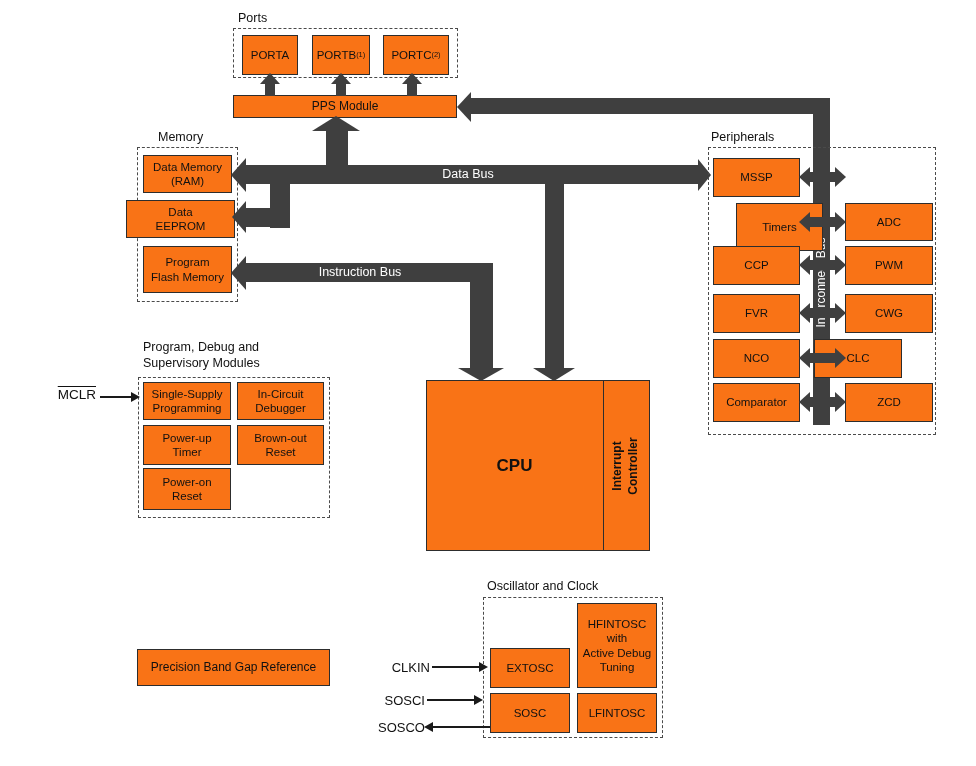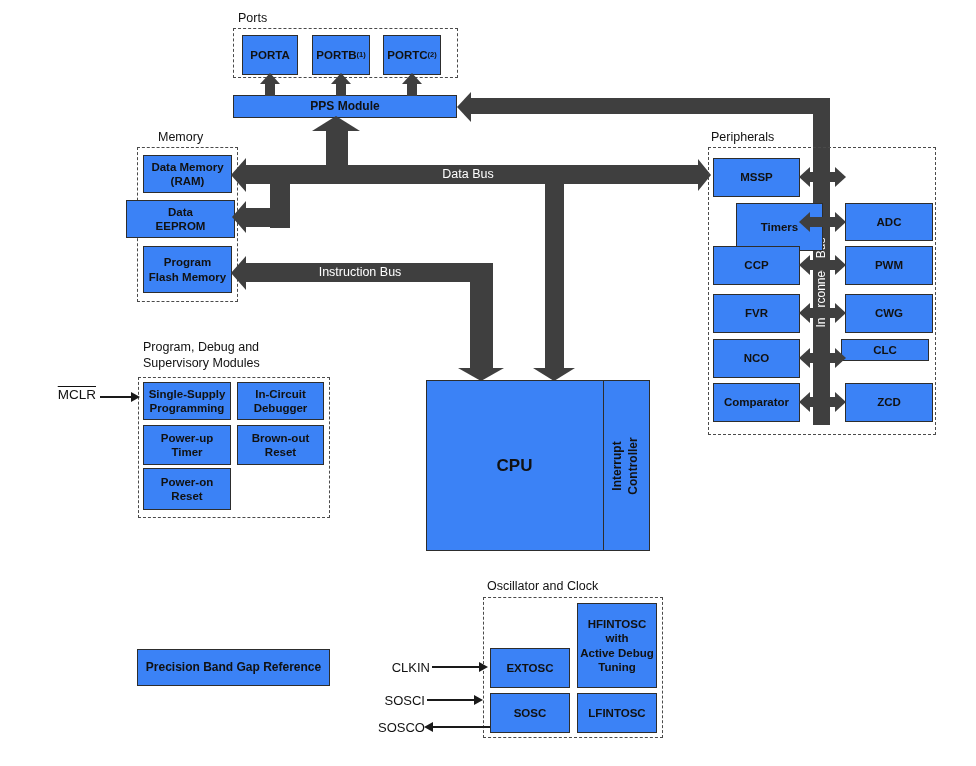--- a/index.html
+++ b/index.html
@@ -1,20 +1,20 @@
 <!DOCTYPE html>
 <html><head>
 <meta charset="utf-8">
 <style>
   html,body{margin:0;padding:0;background:#fff;}
   #stage{position:relative;width:976px;height:766px;background:#ffffff;
          font-family:"Liberation Sans",sans-serif;color:#111;overflow:hidden;}
-  .box{position:absolute;background:#3b82f6;border:1.4px solid #2d2d2d;
+  .box{position:absolute;background:#f97316;border:1.4px solid #2d2d2d;
        display:flex;align-items:center;justify-content:center;text-align:center;
-       font-size:11.5px;line-height:1.22;white-space:pre-line;box-sizing:border-box;font-weight:bold;}
+       font-size:11.5px;line-height:1.22;white-space:pre-line;box-sizing:border-box;}
   .dashed{position:absolute;border:1.6px dashed #4a4a4a;box-sizing:border-box;}
   .seclabel{position:absolute;font-size:12.5px;white-space:pre-line;line-height:1.25;}
   .bus{position:absolute;background:#3f3f3f;}
   .buslabel{position:absolute;color:#fff;font-size:12.5px;text-align:center;line-height:17px;}
   .tri{position:absolute;width:0;height:0;}
   .pin{position:absolute;font-size:13px;text-align:right;}
   .thinline{position:absolute;background:#1a1a1a;height:1.6px;}
   .rot{transform:rotate(-90deg);}
   .over{text-decoration:overline;}
   sup{font-size:7.5px;vertical-align:super;line-height:0;}
@@ -29,21 +29,21 @@
 <div id="stage">
 
   <div class="seclabel" style="left:238px;top:11px">Ports</div>
   <div class="dashed" style="left:233px;top:28px;width:225px;height:50px"></div>
   <div class="box" style="left:242px;top:35px;width:56px;height:40px">
     <span>PORTA</span>
   </div>
   <div class="box" style="left:312px;top:35px;width:58px;height:40px">
     <span>PORTB</span><sup>(1)</sup>
   </div>
-  <div class="box" style="left:383px;top:35px;width:58px;height:40px">
+  <div class="box" style="left:383px;top:35px;width:66px;height:40px">
     <span>PORTC</span><sup>(2)</sup>
   </div>
   <div class="box" style="left:233px;top:95px;width:224px;height:23px;font-size:12px">
     <span>PPS Module</span>
   </div>
 
   <div class="bus" style="left:265px;top:84px;width:10px;height:12px"></div>
   <div class="tri" style="left:260px;top:73px;border-left:10px solid transparent;border-right:10px solid transparent;border-bottom:11px solid #3f3f3f"></div>
   <div class="bus" style="left:336px;top:84px;width:10px;height:12px"></div>
   <div class="tri" style="left:331px;top:73px;border-left:10px solid transparent;border-right:10px solid transparent;border-bottom:11px solid #3f3f3f"></div>
@@ -95,21 +95,21 @@
   <div class="dashed" style="left:708px;top:147px;width:228px;height:288px"></div>
   <div class="box" style="left:713px;top:158px;width:87px;height:39px">MSSP</div>
   <div class="box" style="left:736px;top:203px;width:87px;height:48px">Timers</div>
   <div class="box" style="left:713px;top:294px;width:87px;height:39px">FVR</div>
   <div class="box" style="left:713px;top:246px;width:87px;height:39px">CCP</div>
   <div class="box" style="left:713px;top:339px;width:87px;height:39px">NCO</div>
   <div class="box" style="left:713px;top:383px;width:87px;height:39px">Comparator</div>
   <div class="box" style="left:845px;top:203px;width:88px;height:38px">ADC</div>
   <div class="box" style="left:845px;top:246px;width:88px;height:39px">PWM</div>
   <div class="box" style="left:845px;top:294px;width:88px;height:39px">CWG</div>
-  <div class="box" style="left:841px;top:339px;width:88px;height:22px">CLC</div>
+  <div class="box" style="left:814px;top:339px;width:88px;height:39px">CLC</div>
   <div class="box" style="left:845px;top:383px;width:88px;height:39px">ZCD</div>
 
   <div class="bus" style="left:808px;top:172px;width:29px;height:10px"></div>
   <div class="tri" style="left:799px;top:167px;border-top:10px solid transparent;border-bottom:10px solid transparent;border-right:11px solid #3f3f3f"></div>
   <div class="tri" style="left:835px;top:167px;border-top:10px solid transparent;border-bottom:10px solid transparent;border-left:11px solid #3f3f3f"></div>
   <div class="bus" style="left:808px;top:217px;width:29px;height:10px"></div>
   <div class="tri" style="left:799px;top:212px;border-top:10px solid transparent;border-bottom:10px solid transparent;border-right:11px solid #3f3f3f"></div>
   <div class="tri" style="left:835px;top:212px;border-top:10px solid transparent;border-bottom:10px solid transparent;border-left:11px solid #3f3f3f"></div>
   <div class="bus" style="left:808px;top:260px;width:29px;height:10px"></div>
   <div class="tri" style="left:799px;top:255px;border-top:10px solid transparent;border-bottom:10px solid transparent;border-right:11px solid #3f3f3f"></div>

